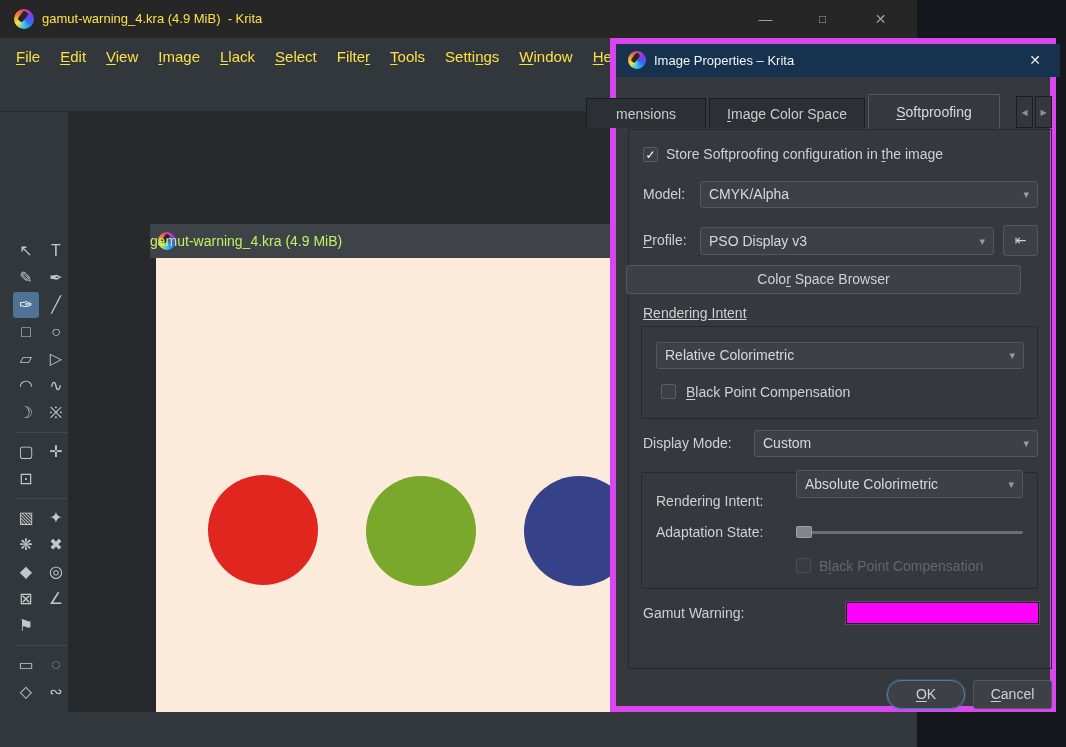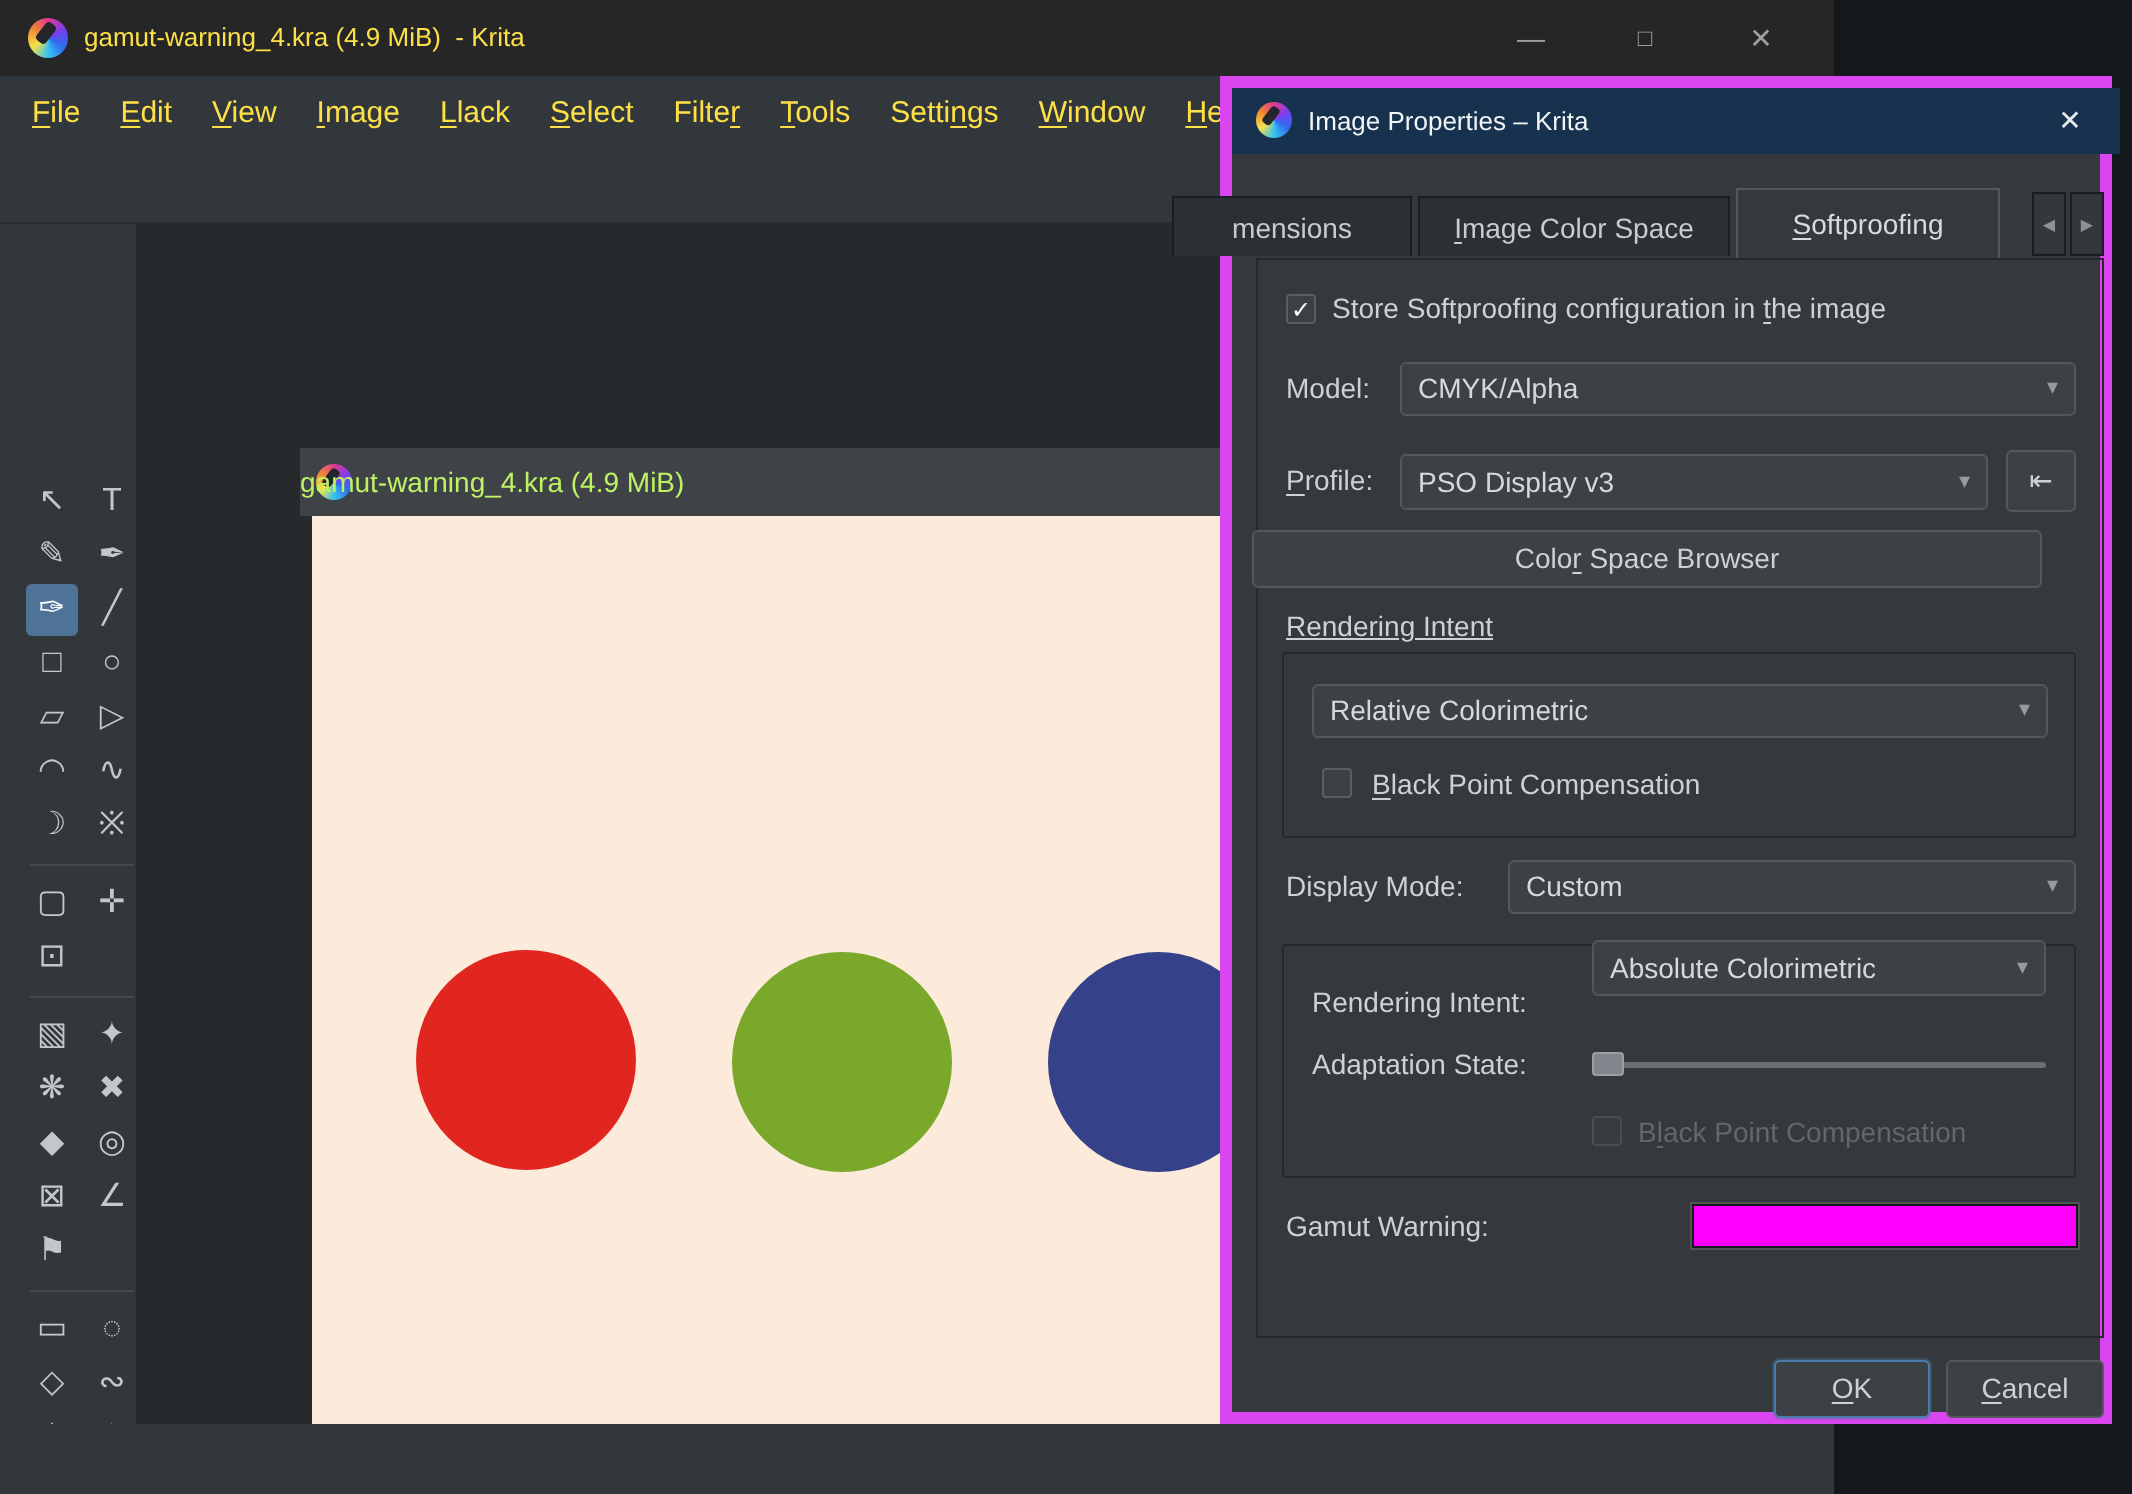--- a/index.html
+++ b/index.html
@@ -300,15 +300,15 @@
   </span>
   <span class="dlg-label" style="left:40px; top:480px;">Adaptation State:</span>
   <span id="adapt-track"></span>
   <span id="adapt-handle"></span>
   <span class="checkbox disabled" style="left:180px; top:514px;"></span>
   <span class="dlg-label disabled-text" style="left:203px; top:514px;"><span>B</span><span class="mn">l</span><span>ack Point Compensation</span></span>
 
   <span class="dlg-label" style="left:27px; top:561px;">Gamut Warning:</span>
   <span id="gamut-swatch" style="background: rgb(255, 0, 255);"></span>
 
-  <span class="btn" id="ok-btn" style="left:271px; top:636px; width:78px; height:29px; line-height:27px;"><span class="mn">O</span><span>K</span></span>
+  <span class="btn" id="ok-btn" style="left:271px; top:636px; width:78px; height:29px; line-height:27px;border-radius:14px;"><span class="mn">O</span><span>K</span></span>
   <span class="btn" style="left:357px; top:636px; width:79px; height:29px; line-height:27px;"><span class="mn">C</span><span>ancel</span></span>
 </div>
 
 </body></html>

